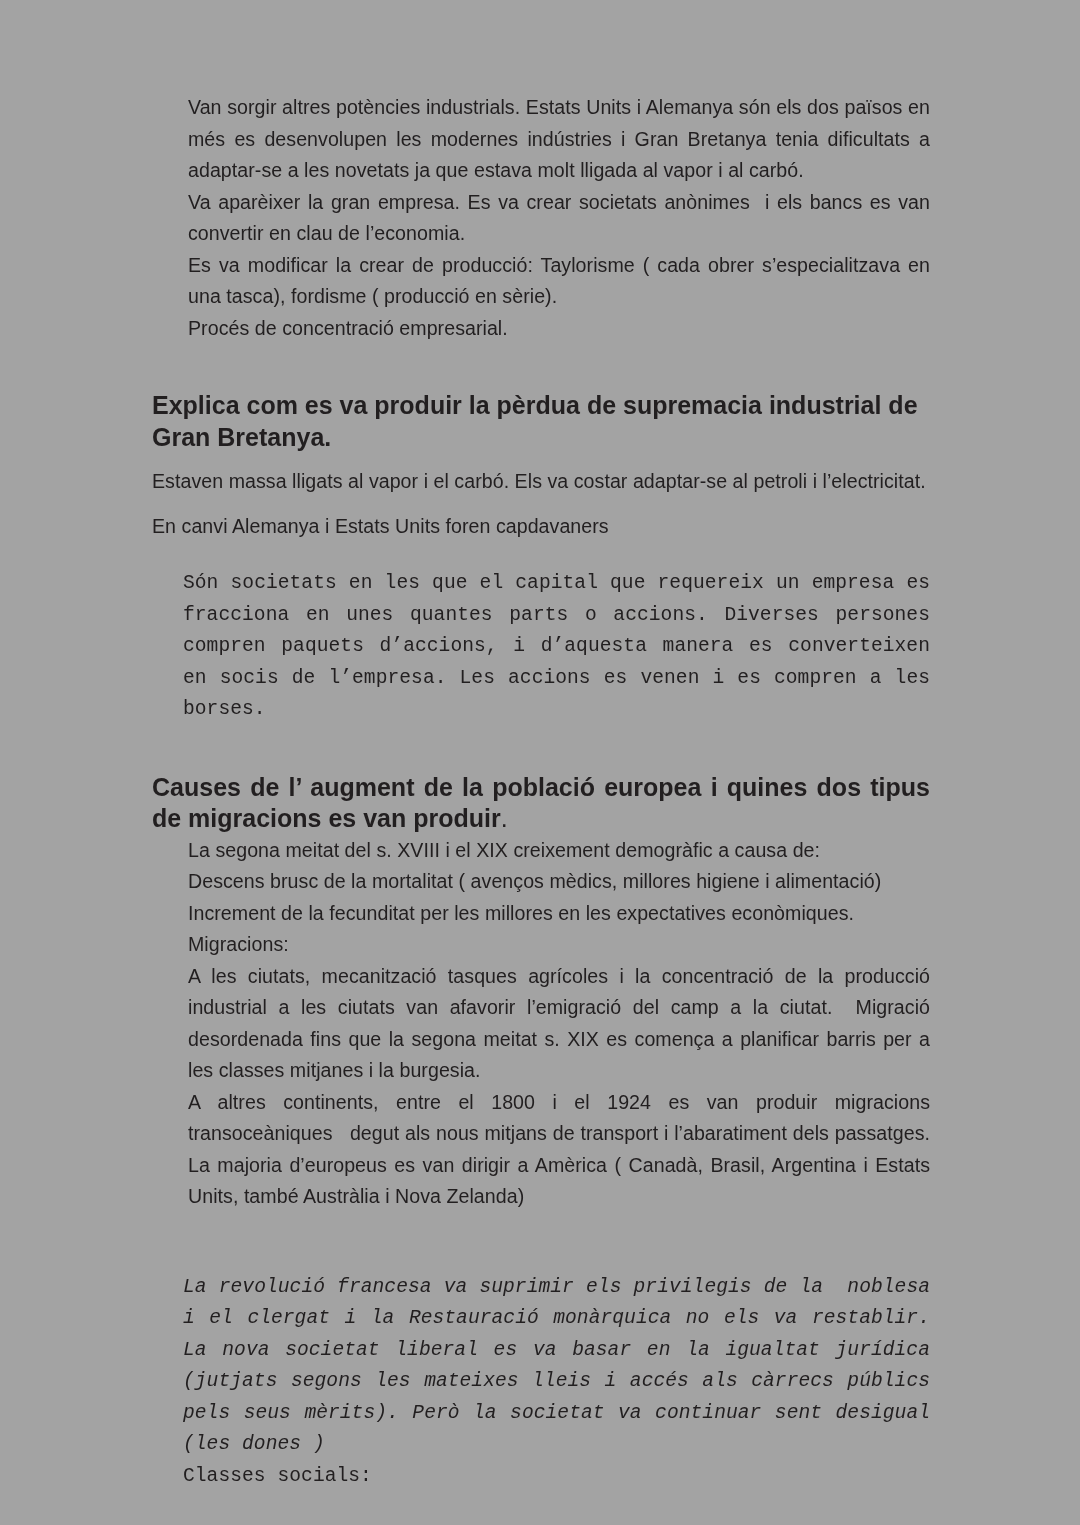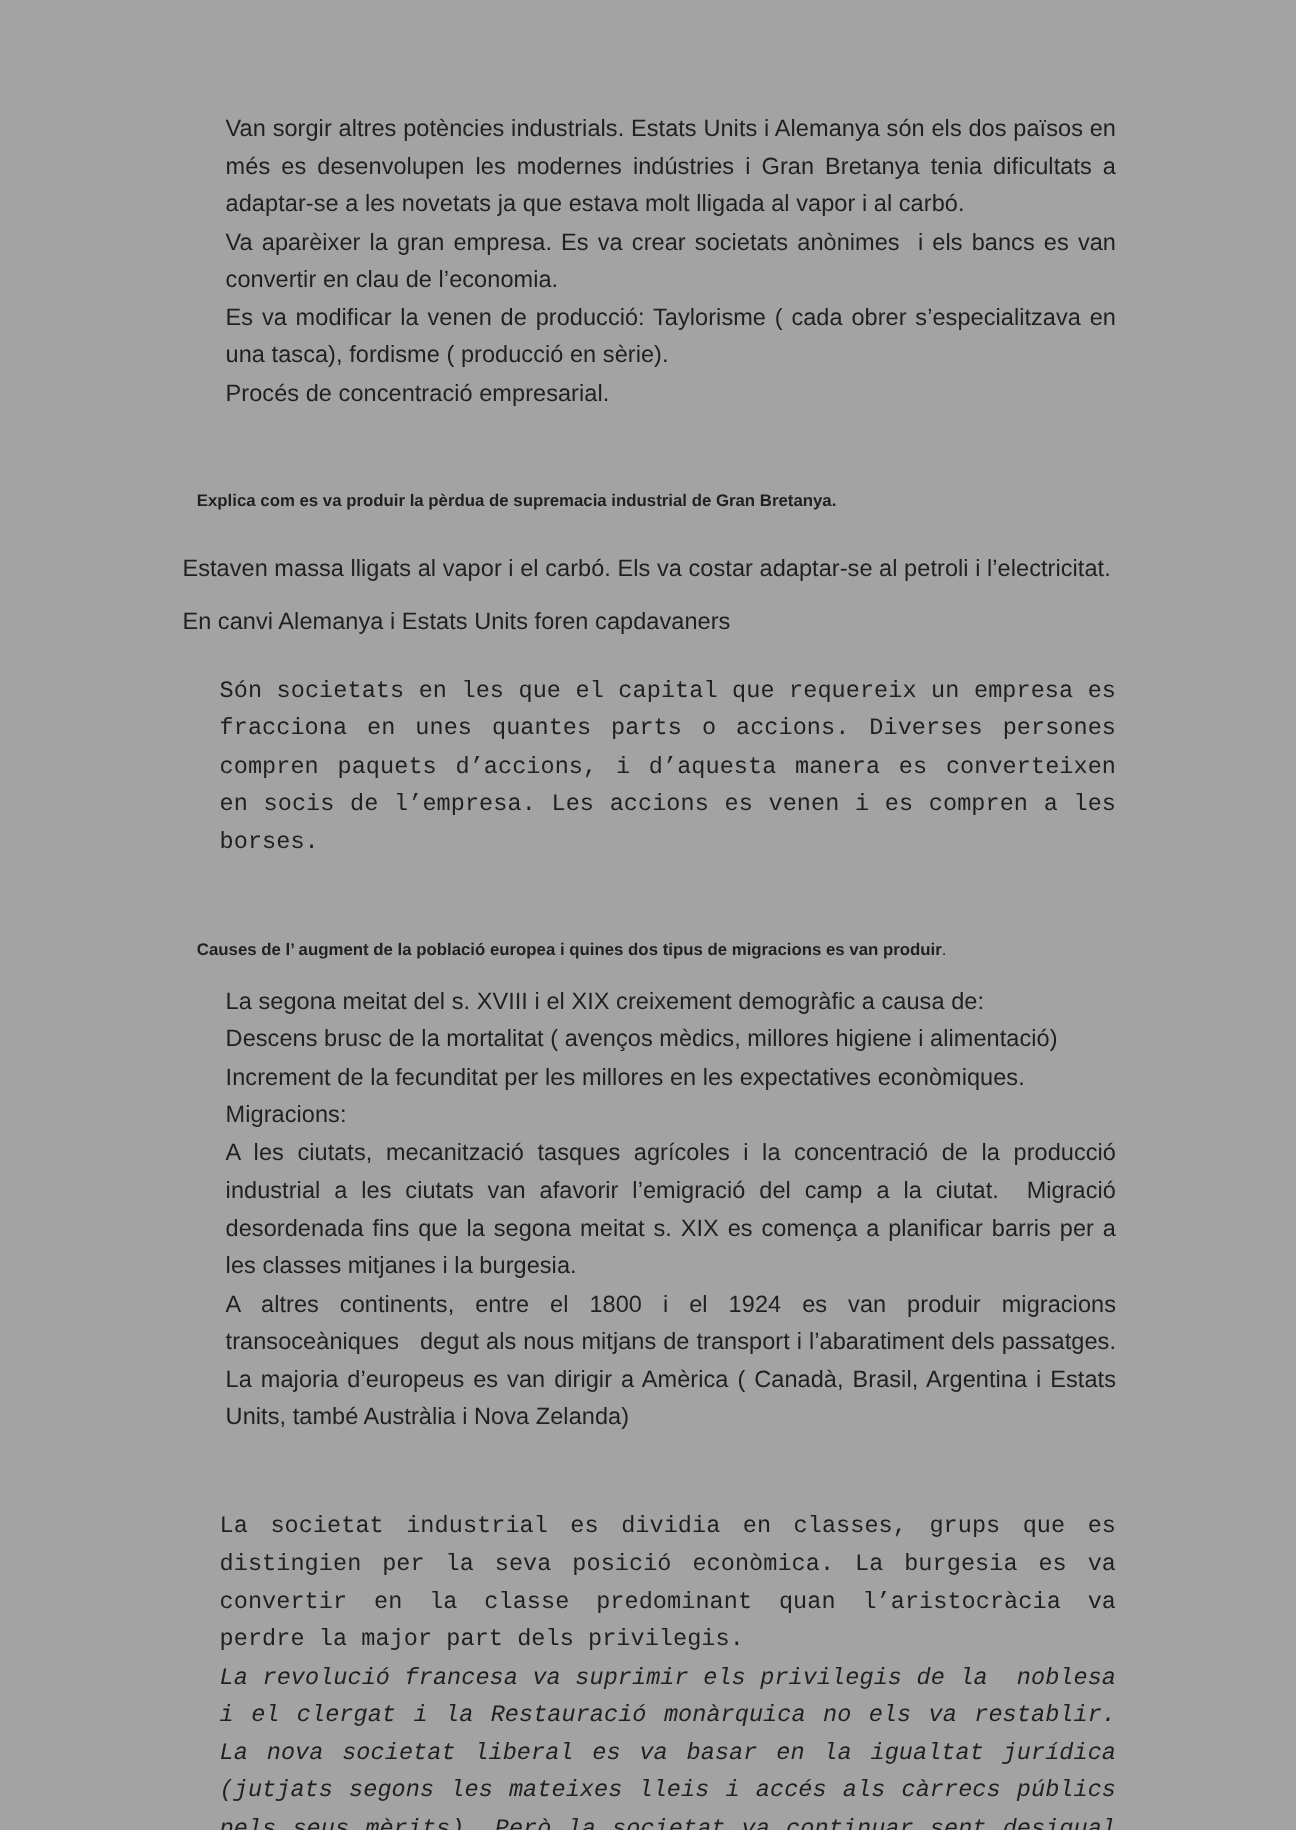--- a/index.html
+++ b/index.html
@@ -55,22 +55,22 @@
     width: 742px;
   }
   
   .indent-sm {
     margin-left: 31px;
     width: 747px;
     font-family: Liberation Mono, monospace;
   }
 
   .heading {
-    margin: 12px;
-    font-size: 14px;
+    margin: 0;
+    font-size: 25px;
     line-height: 31.5px;
     font-weight: bold;
     text-align: left;
   }
   .heading.just {
     text-align: justify;
   }
 
   .italic {
     font-style: italic;
@@ -89,21 +89,21 @@
 </style>
 </head>
 <body>
 
 <div class="page">
   <div class="content">
 
     <div>
       <p class="p just indent">Van sorgir altres potències industrials. Estats Units i Alemanya són els dos països en més es desenvolupen les modernes indústries i Gran Bretanya tenia dificultats a adaptar-se a les novetats ja que estava molt lligada al vapor i al carbó.</p>
       <p class="p just indent keepspace">Va aparèixer la gran empresa. Es va crear societats anònimes  i els bancs es van convertir en clau de l’economia.</p>
-      <p class="p just indent">Es va modificar la venen de producció: Taylorisme ( cada obrer s’especialitzava en una tasca), fordisme ( producció en sèrie).</p>
+      <p class="p just indent">Es va modificar la crear de producció: Taylorisme ( cada obrer s’especialitzava en una tasca), fordisme ( producció en sèrie).</p>
       <p class="p left indent">Procés de concentració empresarial.</p>
     </div>
 
     <div class="gap-xl"></div>
 
     <div>
       <p class="heading">Explica com es va produir la pèrdua de supremacia industrial de Gran Bretanya.</p>
       <div class="gap-sm"></div>
       <p class="p left">Estaven massa lligats al vapor i el carbó. Els va costar adaptar-se al petroli i l’electricitat.</p>
       <div class="gap-sm"></div>
@@ -126,19 +126,18 @@
       <p class="p left indent">Increment de la fecunditat per les millores en les expectatives econòmiques.</p>
       <p class="p left indent">Migracions:</p>
       <p class="p just indent keepspace">A les ciutats, mecanització tasques agrícoles i la concentració de la producció industrial a les ciutats van afavorir l’emigració del camp a la ciutat.  Migració desordenada fins que la segona meitat s. XIX es comença a planificar barris per a les classes mitjanes i la burgesia.</p>
       <p class="p just indent keepspace">A altres continents, entre el 1800 i el 1924 es van produir migracions transoceàniques   degut als nous mitjans de transport i l’abaratiment dels passatges. La majoria d’europeus es van dirigir a Amèrica ( Canadà, Brasil, Argentina i Estats Units, també Austràlia i Nova Zelanda)</p>
     </div>
 
     <div class="gap-xl"></div>
 
     <div>
       <div class="gap-sm"></div>
-      <p class="p just indent-sm">La societat industrial es dividia en classes, grups que es distingien per la seva posició econòmica. La burgesia es va convertir en la classe predominant quan l’aristocràcia va perdre la major part dels privilegis.</p>
       <p class="p just indent-sm italic keepspace">La revolució francesa va suprimir els privilegis de la  noblesa i el clergat i la Restauració monàrquica no els va restablir. La nova societat liberal es va basar en la igualtat jurídica (jutjats segons les mateixes lleis i accés als càrrecs públics pels seus mèrits). Però la societat va continuar sent desigual (les dones )</p>
       <p class="p left indent-sm">Classes socials:</p>
     </div>
 
   </div>
 </div>
 
 </body></html>

